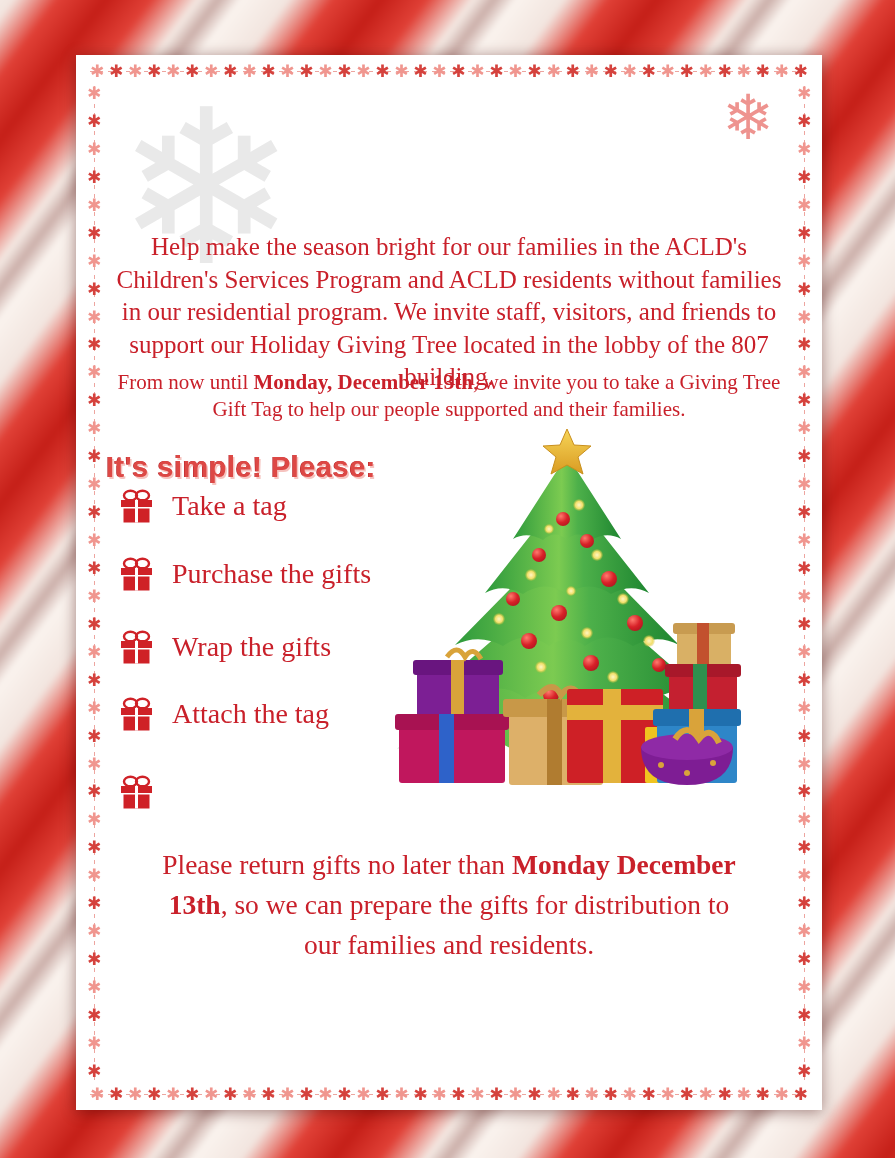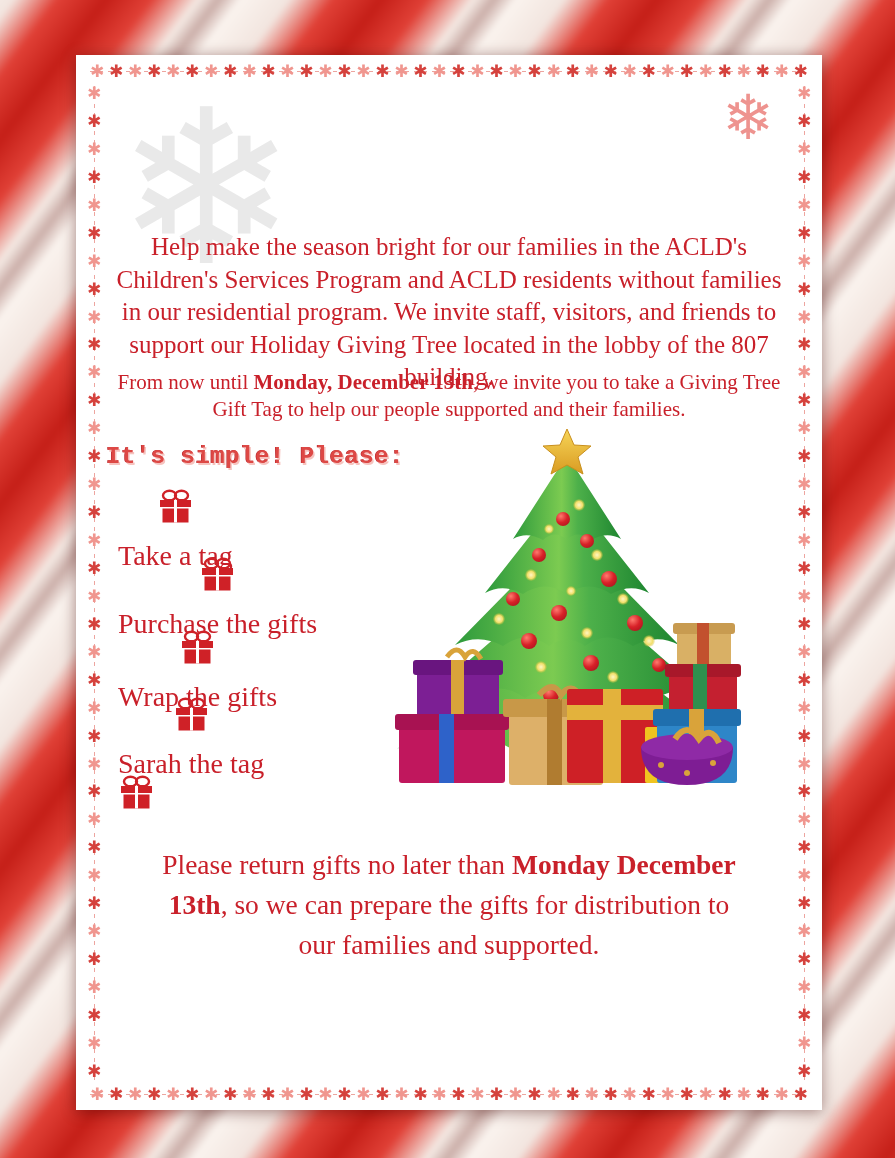--- a/index.html
+++ b/index.html
@@ -54,26 +54,26 @@
     text-shadow:2px 3px 3px rgba(130,15,20,.35);
   }
 
   .para{position:absolute;text-align:center;color:#c9202a;margin-top:8px;}
   #intro-para{top:168px;left:34px;right:34px;font-size:25px;line-height:1.3;}
   #invite-para{top:306px;left:30px;right:30px;font-size:21px;line-height:1.3;text-align:center;}
   .bold-run{font-weight:bold;}
 
   
   #steps-heading{
-    position:absolute;left:30px;top:388px;
-    font-family:Liberation Mono, monospace;font-weight:bold;font-size:24px;
+    position:absolute;left:30px;top:396px;
+    font-family:Liberation Sans, sans-serif;font-weight:bold;font-size:29px;
     color:#dd4845;letter-spacing:.5px;
     text-shadow:1.5px 1.5px 0 #f6c3bf, -0.5px -0.5px 0 #b01d25;
   }
-  .step-row{position:absolute;left:42px;display:flex;align-items:center;gap:17px;flex-direction:column;}
+  .step-row{position:absolute;left:42px;display:flex;align-items:center;gap:17px;}
   .step-row .gift-icon{flex:0 0 auto;width:37px;height:35px;}
   .step-label{font-size:28px;color:#c9202a;white-space:nowrap;}
   #step-0{top:433px;} #step-1{top:501px;} #step-2{top:574px;}
   #step-3{top:641px;} #step-4{top:719px;}
 
   
   #tree-art{position:absolute;left:315px;top:372px;width:352px;height:362px;}
 
   
   #return-para{top:782px;left:78px;right:78px;font-size:27.5px;line-height:1.45;}
@@ -287,21 +287,21 @@
       <span class="step-label">Wrap the gifts</span>
     </div>
     <div class="step-row" id="step-3">
       <svg class="gift-icon" viewBox="0 0 37 35">
         <ellipse cx="12.5" cy="7.5" rx="6.5" ry="4.8" fill="none" stroke="#cf2127" stroke-width="2.4"></ellipse>
         <ellipse cx="24.5" cy="7.5" rx="6.5" ry="4.8" fill="none" stroke="#cf2127" stroke-width="2.4"></ellipse>
         <rect x="3" y="12" width="31" height="7" fill="#cf2127"></rect>
         <rect x="5.5" y="20.5" width="26" height="14" fill="#cf2127"></rect>
         <rect x="17" y="12" width="3" height="22.5" fill="#ffffff"></rect>
       </svg>
-      <span class="step-label">Sarah the tag</span>
+      <span class="step-label">Attach the tag</span>
     </div>
     <div class="step-row" id="step-4">
       <svg class="gift-icon" viewBox="0 0 37 35">
         <ellipse cx="12.5" cy="7.5" rx="6.5" ry="4.8" fill="none" stroke="#cf2127" stroke-width="2.4"></ellipse>
         <ellipse cx="24.5" cy="7.5" rx="6.5" ry="4.8" fill="none" stroke="#cf2127" stroke-width="2.4"></ellipse>
         <rect x="3" y="12" width="31" height="7" fill="#cf2127"></rect>
         <rect x="5.5" y="20.5" width="26" height="14" fill="#cf2127"></rect>
         <rect x="17" y="12" width="3" height="22.5" fill="#ffffff"></rect>
       </svg>
     </div>
@@ -412,17 +412,17 @@
       <ellipse cx="296" cy="320" rx="46" ry="13" fill="#8f2aa6"></ellipse>
       <path d="M284,312 q12,-18 24,0 q12,-14 20,4" fill="none" stroke="#d9a33a" stroke-width="6"></path>
       <g fill="#d9a33a">
           <circle cx="270" cy="338" r="3"></circle>
           <circle cx="296" cy="346" r="3"></circle>
           <circle cx="322" cy="336" r="3"></circle>
         </g>
     </svg>
 
     <div class="para" id="return-para">
-      <span>Please return gifts no later than </span><span class="bold-run">Monday December 13th</span><span>, so we can prepare the gifts for distribution to our families and supported.</span>
+      <span>Please return gifts no later than </span><span class="bold-run">Monday December 13th</span><span>, so we can prepare the gifts for distribution to our families and residents.</span>
     </div>
 
   </div>
 </div>
 
 </body></html>

